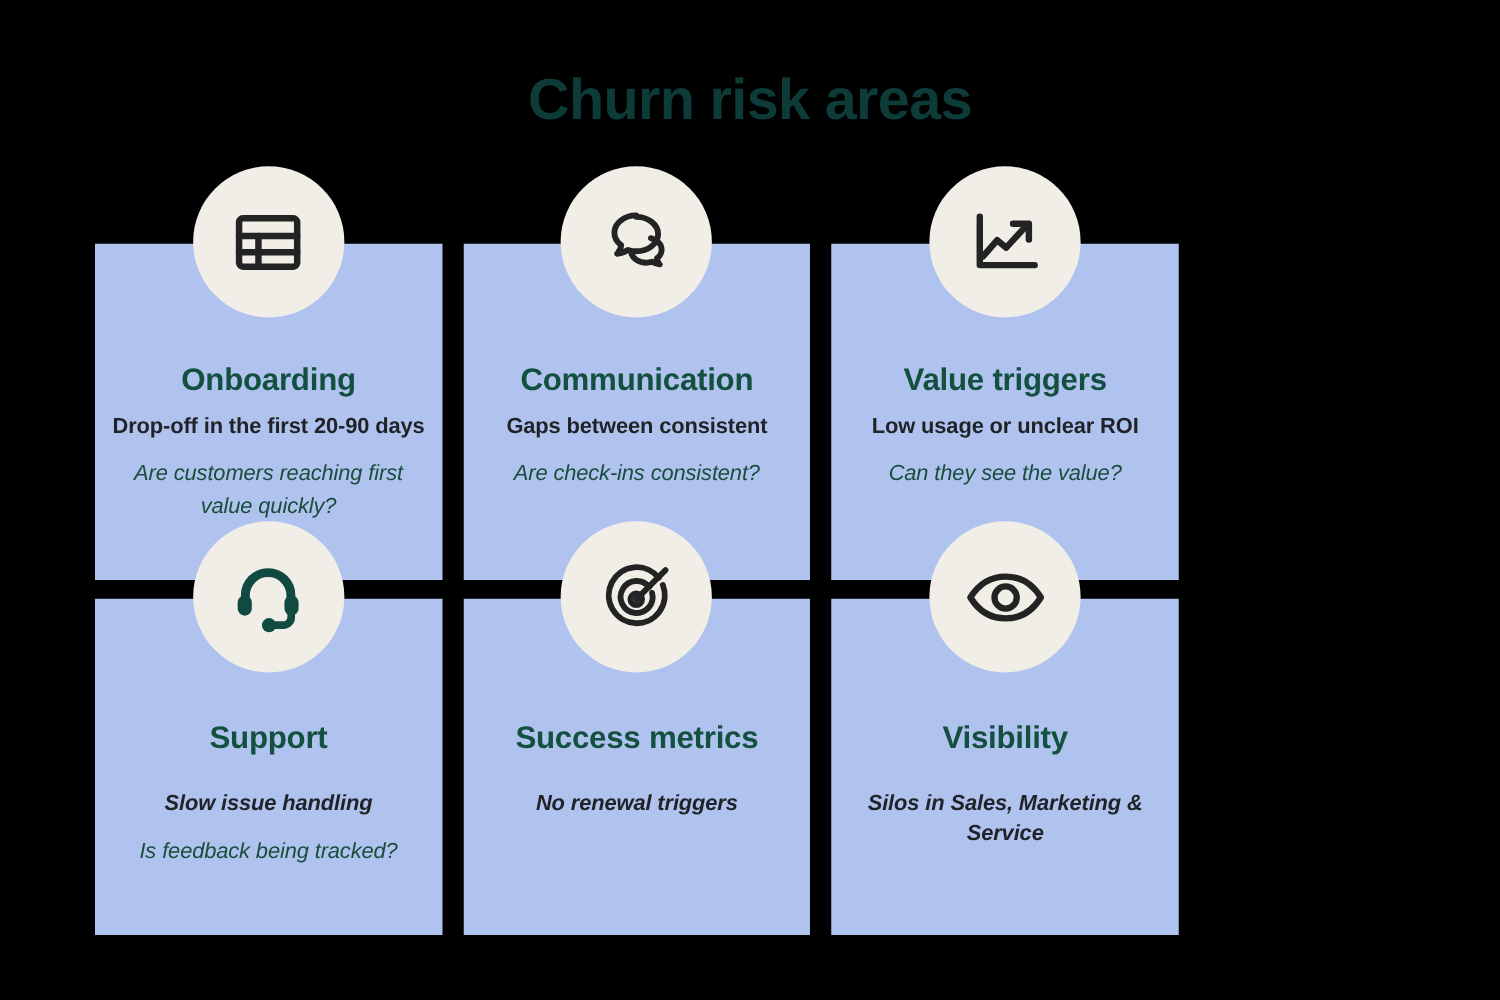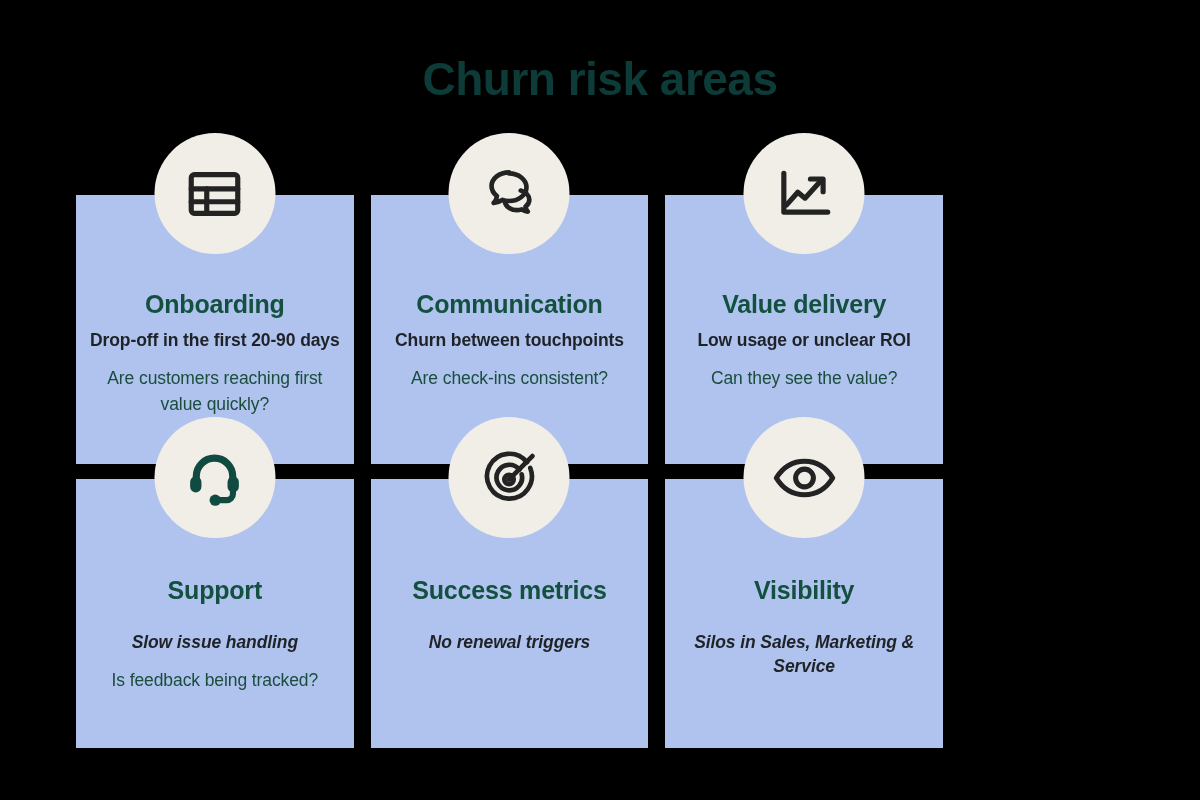--- a/index.html
+++ b/index.html
@@ -97,20 +97,21 @@
   .card-sub {
     font-size: 17.5px;
     font-weight: 700;
     color: #1F2328;
     letter-spacing: -0.1px;
     line-height: 24px;
   }
 
   .card-q {
     font-size: 17.5px;
+    font-style: italic;
     font-weight: 400;
     color: #1A4D3C;
     letter-spacing: -0.1px;
     line-height: 26px;
   }
 
   
   .row-1 .card-body   { padding-top: 94px; }
   .row-1 .card-sub    { margin-top: 9px; }
   .row-1 .card-q      { margin-top: 13px; }
@@ -147,35 +148,35 @@
 
     <div class="card row-1">
       <div class="icon-bubble">
         <svg width="64" height="64" viewBox="0 0 26 26" fill="none" stroke="#232323" stroke-width="1.9" stroke-linejoin="round" stroke-linecap="round">
           <path d="M12.8 4.2c-3.9 0-7.1 2.5-7.1 5.6 0 1.6 0.85 3.05 2.2 4.05 -0.1 1.05 -0.55 2.05 -1.3 2.8 1.35 -0.1 2.6 -0.6 3.5 -1.25 0.85 0.3 1.8 0.45 2.7 0.45 3.9 0 7.1 -2.5 7.1 -5.6 0 -3.1 -3.2 -5.6 -7.1 -5.6z"></path>
           <path d="M17.55 11.6c2.05 0.55 3.5 2.0 3.5 3.75 0 1.1 -0.6 2.1 -1.55 2.8 0.07 0.75 0.4 1.45 0.92 1.98 -0.95 -0.07 -1.83 -0.42 -2.47 -0.88 -0.6 0.2 -1.27 0.32 -1.9 0.32 -2.45 0 -4.47 -1.42 -4.92 -3.27"></path>
         </svg>
       </div>
       <div class="card-body">
         <div class="card-title">Communication</div>
-        <div class="card-sub">Churn between touchpoints</div>
+        <div class="card-sub">Gaps between consistent</div>
         <div class="card-q">Are check-ins consistent?</div>
       </div>
     </div>
 
     <div class="card row-1">
       <div class="icon-bubble">
         <svg width="62" height="62" viewBox="0 0 24 24" fill="none" stroke="#232323" stroke-width="2" stroke-linecap="round" stroke-linejoin="round">
           <polyline points="4,4 4,19 21,19"></polyline>
           <polyline points="5,16.3 9.4,11.3 12.2,13.6 18.6,6.6"></polyline>
           <polyline points="14.3,6.2 19.2,6.2 19.2,11.1"></polyline>
         </svg>
       </div>
       <div class="card-body">
-        <div class="card-title">Value delivery</div>
+        <div class="card-title">Value triggers</div>
         <div class="card-sub">Low usage or unclear ROI</div>
         <div class="card-q">Can they see the value?</div>
       </div>
     </div>
 
     <div class="card row-2">
       <div class="icon-bubble">
         <svg width="64" height="64" viewBox="0 0 26 26" fill="none">
           <path d="M5.6 14.1 V12.3 a7.4 7.4 0 0 1 14.8 0 V14.1" stroke="#104A41" stroke-width="2.9" stroke-linecap="round"></path>
           <rect x="3.1" y="12.3" width="4.6" height="6.6" rx="2.3" fill="#104A41"></rect>

